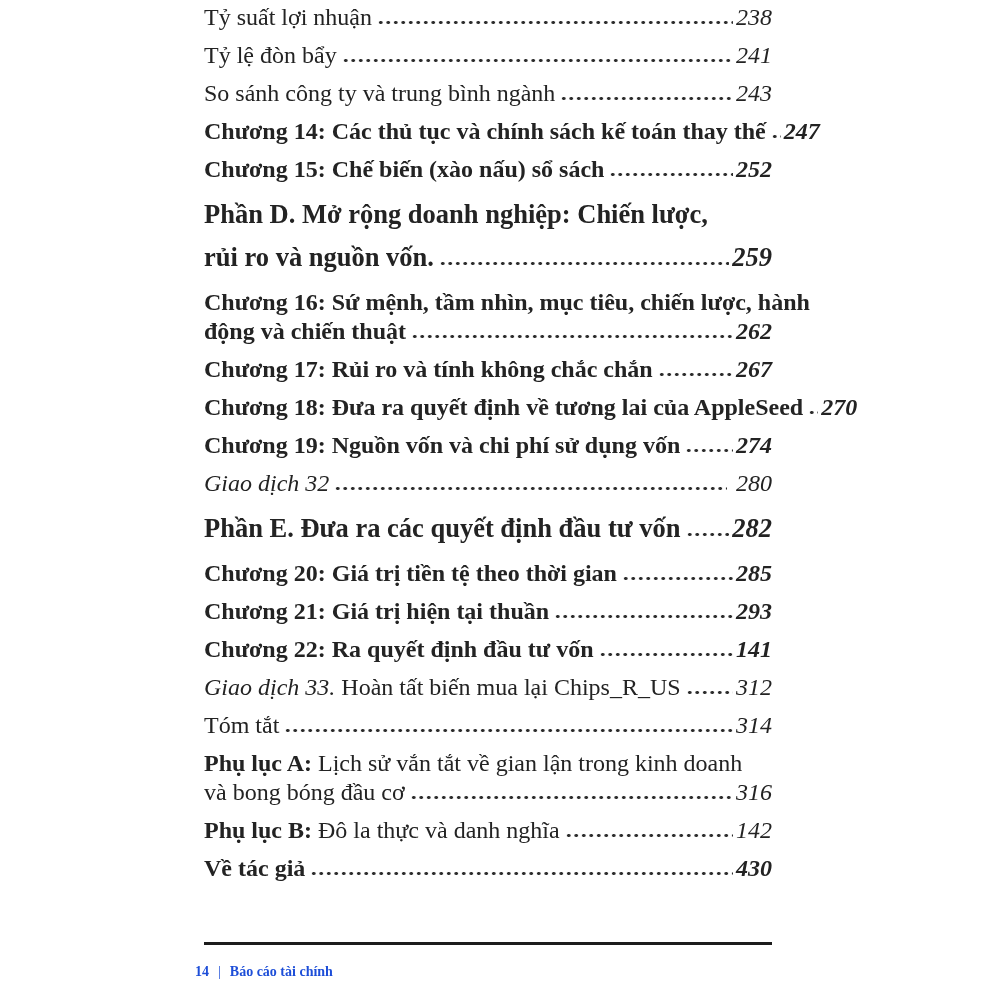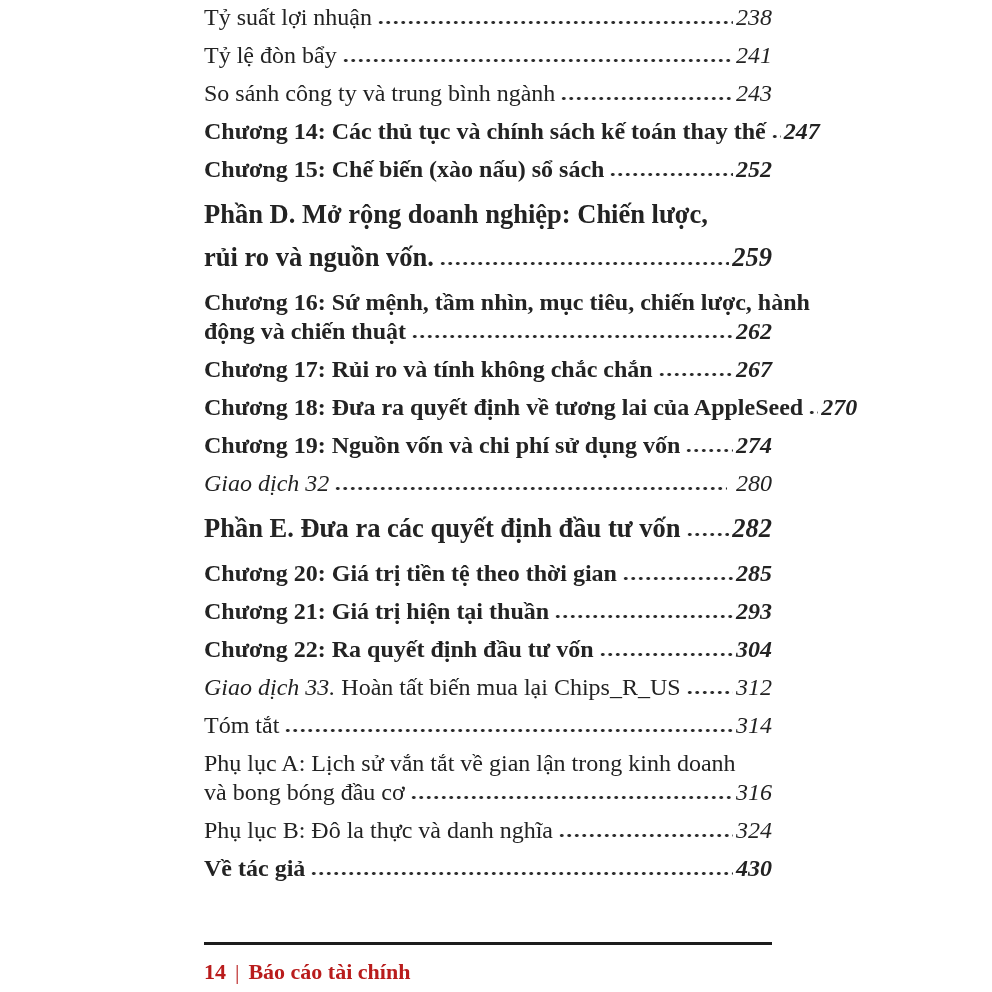--- a/index.html
+++ b/index.html
@@ -31,21 +31,21 @@
   }
   .style-bold .toc-row { font-weight: bold; }
   .style-italic .toc-row { font-style: italic; }
   .style-section .toc-row {
     font-size: 26.5px;
     font-weight: bold;
     line-height: 43px;
   }
   .section-gap { margin-top: 5px; }
   .prefix { white-space: pre; flex: 0 0 auto; }
-  .prefix.bold { font-weight: normal; }
+  .prefix.bold { font-weight: bold; }
   .prefix.italic { font-style: italic; }
   .label { white-space: pre; flex: 0 1 auto; }
   .dots {
     flex: 1 1 auto;
     min-width: 10px;
     height: 5px;
     margin: 0 3px 0 5px;
     align-self: baseline;
     background-image: radial-gradient(circle, #2b2b2b 1.5px, transparent 1.9px);
     background-size: 7.5px 5px;
@@ -56,26 +56,26 @@
   .footer-rule {
     position: absolute;
     left: 204px;
     top: 942px;
     width: 568px;
     height: 3px;
     background: #1c1c1c;
   }
   .footer-text {
     position: absolute;
-    left: 204px;
+    left: 195px;
     top: 957px;
-    font-size: 22px;
+    font-size: 14px;
     font-weight: bold;
     line-height: 30px;
-    color: #b91c1c;
+    color: #1d4ed8;
   }
   .footer-text .sep { margin: 0 9px; font-weight: normal; }
 </style>
 </head>
 <body>
 
 <div class="page">
   <div class="toc">
       <div class="toc-entry style-normal">
         <div class="toc-row">
@@ -178,21 +178,21 @@
         <div class="toc-row">
           <span class="label">Chương 21: Giá trị hiện tại thuần</span>
           <span class="dots"></span>
           <span class="pagenum">293</span>
         </div>
       </div>
       <div class="toc-entry style-bold">
         <div class="toc-row">
           <span class="label">Chương 22: Ra quyết định đầu tư vốn</span>
           <span class="dots"></span>
-          <span class="pagenum">304</span>
+          <span class="pagenum">141</span>
         </div>
       </div>
       <div class="toc-entry style-normal">
         <div class="toc-row">
           <span class="prefix italic">Giao dịch 33.</span>
           <span class="label"> Hoàn tất biến mua lại Chips_R_US</span>
           <span class="dots"></span>
           <span class="pagenum">312</span>
         </div>
       </div>
@@ -212,21 +212,21 @@
           <span class="label">và bong bóng đầu cơ</span>
           <span class="dots"></span>
           <span class="pagenum">316</span>
         </div>
       </div>
       <div class="toc-entry style-normal">
         <div class="toc-row">
           <span class="prefix bold">Phụ lục B:</span>
           <span class="label"> Đô la thực và danh nghĩa</span>
           <span class="dots"></span>
-          <span class="pagenum">324</span>
+          <span class="pagenum">142</span>
         </div>
       </div>
       <div class="toc-entry style-bold">
         <div class="toc-row">
           <span class="label">Về tác giả</span>
           <span class="dots"></span>
           <span class="pagenum">430</span>
         </div>
       </div>
     </div>

